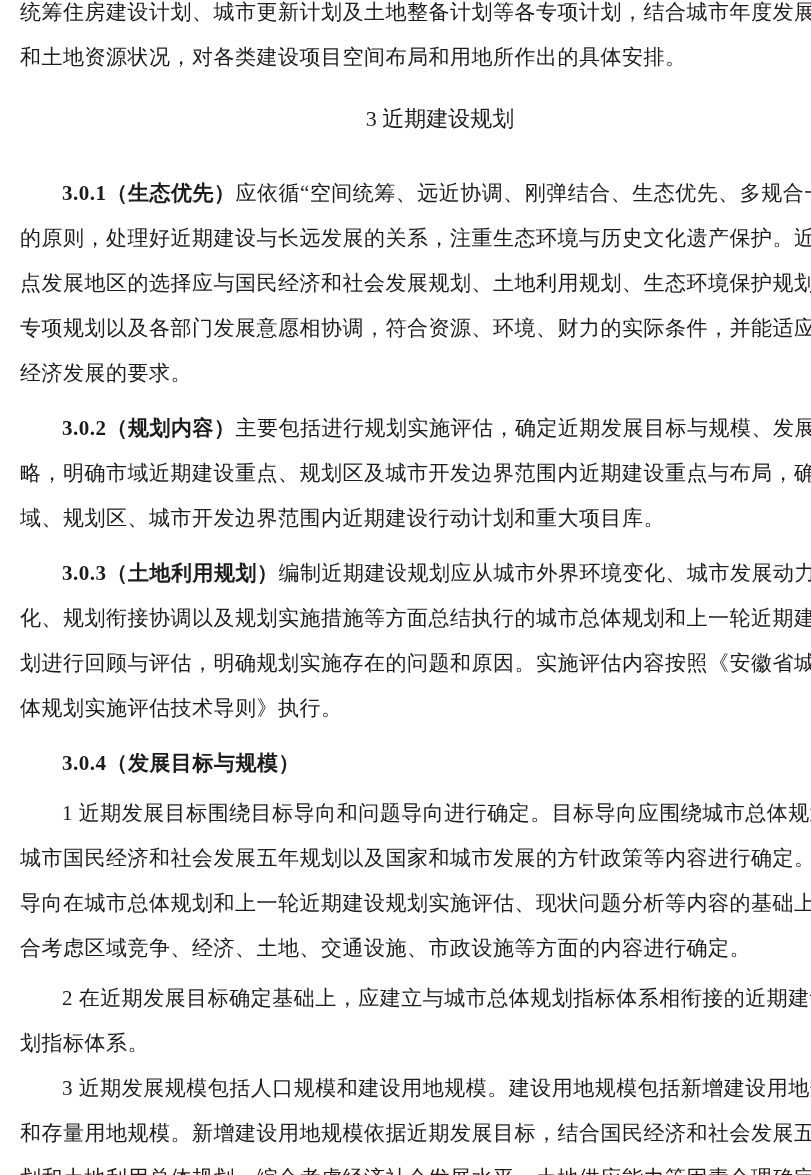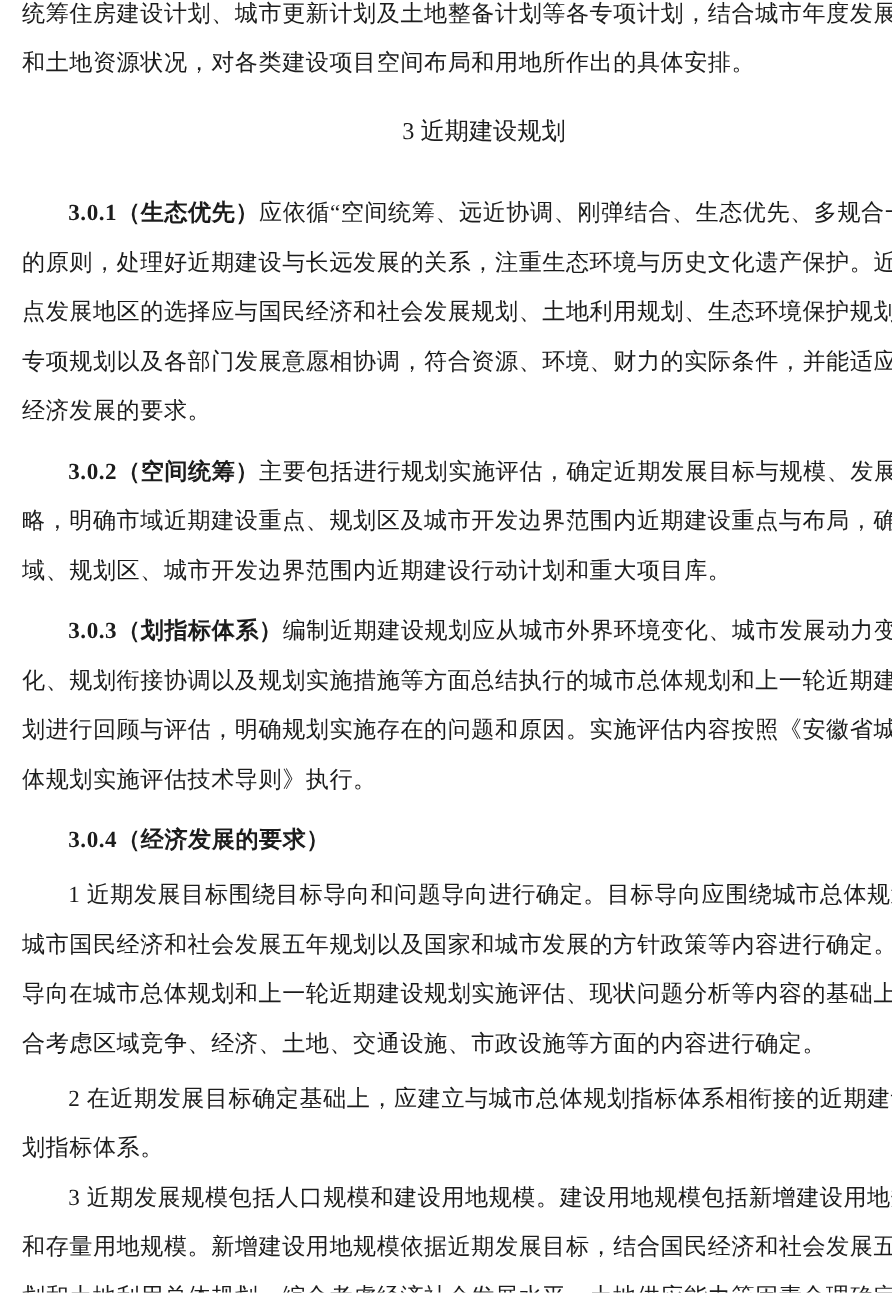--- a/index.html
+++ b/index.html
@@ -59,32 +59,32 @@
     </div>
     <div class="block section-heading">3 近期建设规划</div>
     <div class="block para">
       <div class="line indent"><span class="clause-label">3.0.1（生态优先）</span>应依循“空间统筹、远近协调、刚弹结合、生态优先、多规合一”</div>
       <div class="line">的原则，处理好近期建设与长远发展的关系，注重生态环境与历史文化遗产保护。近期重</div>
       <div class="line">点发展地区的选择应与国民经济和社会发展规划、土地利用规划、生态环境保护规划、各</div>
       <div class="line">专项规划以及各部门发展意愿相协调，符合资源、环境、财力的实际条件，并能适应市场</div>
       <div class="line">经济发展的要求。</div>
     </div>
     <div class="block para">
-      <div class="line indent"><span class="clause-label">3.0.2（空间统筹）</span>主要包括进行规划实施评估，确定近期发展目标与规模、发展策</div>
+      <div class="line indent"><span class="clause-label">3.0.2（规划内容）</span>主要包括进行规划实施评估，确定近期发展目标与规模、发展策</div>
       <div class="line">略，明确市域近期建设重点、规划区及城市开发边界范围内近期建设重点与布局，确定市</div>
       <div class="line">域、规划区、城市开发边界范围内近期建设行动计划和重大项目库。</div>
     </div>
     <div class="block para">
-      <div class="line indent"><span class="clause-label">3.0.3（划指标体系）</span>编制近期建设规划应从城市外界环境变化、城市发展动力变</div>
+      <div class="line indent"><span class="clause-label">3.0.3（土地利用规划）</span>编制近期建设规划应从城市外界环境变化、城市发展动力变</div>
       <div class="line">化、规划衔接协调以及规划实施措施等方面总结执行的城市总体规划和上一轮近期建设规</div>
       <div class="line">划进行回顾与评估，明确规划实施存在的问题和原因。实施评估内容按照《安徽省城市总</div>
       <div class="line">体规划实施评估技术导则》执行。</div>
     </div>
     <div class="block para">
-      <div class="line indent"><span class="clause-label">3.0.4（经济发展的要求）</span></div>
+      <div class="line indent"><span class="clause-label">3.0.4（发展目标与规模）</span></div>
     </div>
     <div class="block para">
       <div class="line indent">1 近期发展目标围绕目标导向和问题导向进行确定。目标导向应围绕城市总体规划、</div>
       <div class="line">城市国民经济和社会发展五年规划以及国家和城市发展的方针政策等内容进行确定。问题</div>
       <div class="line">导向在城市总体规划和上一轮近期建设规划实施评估、现状问题分析等内容的基础上，综</div>
       <div class="line">合考虑区域竞争、经济、土地、交通设施、市政设施等方面的内容进行确定。</div>
     </div>
     <div class="block para">
       <div class="line indent">2 在近期发展目标确定基础上，应建立与城市总体规划指标体系相衔接的近期建设规</div>
       <div class="line">划指标体系。</div>

